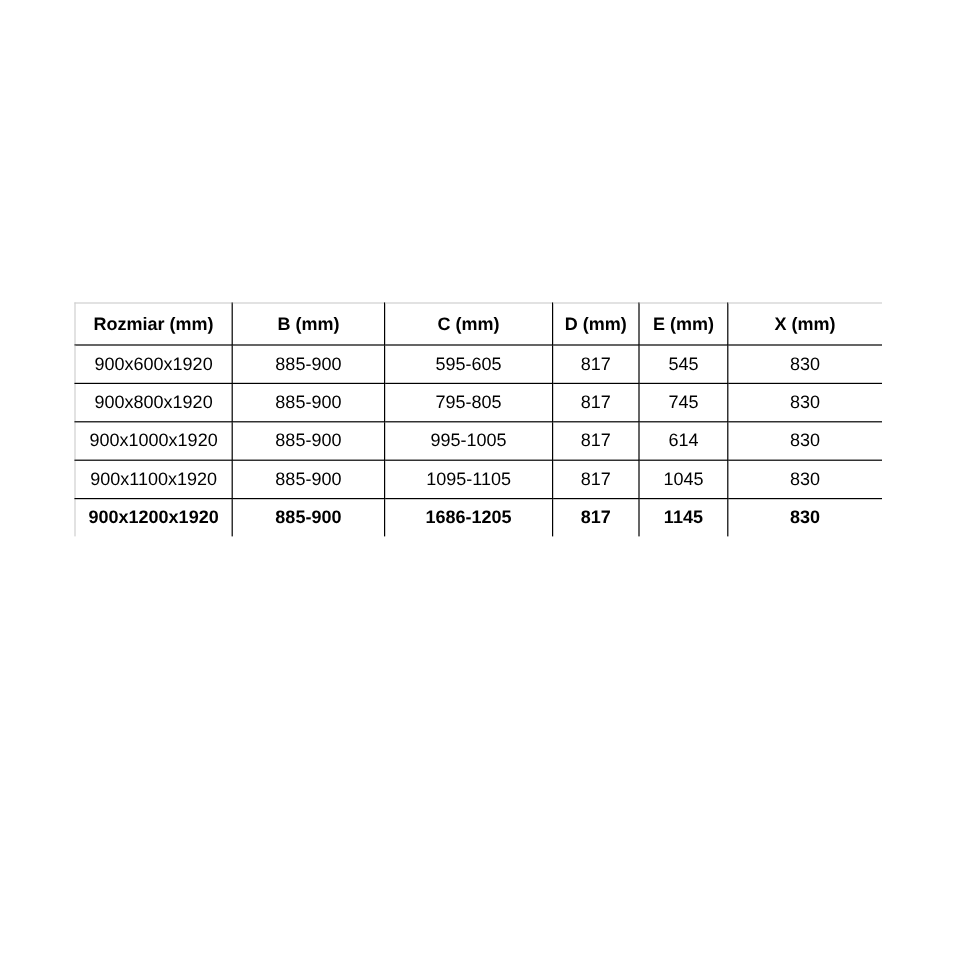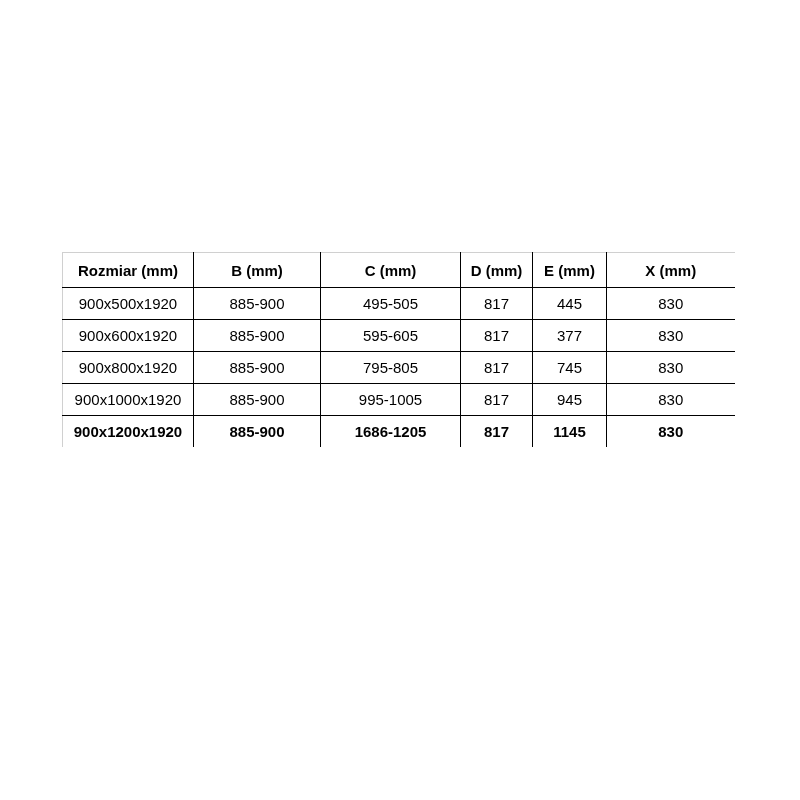--- a/index.html
+++ b/index.html
@@ -73,49 +73,49 @@
           <th>Rozmiar (mm)</th>
           <th>B (mm)</th>
           <th>C (mm)</th>
           <th>D (mm)</th>
           <th>E (mm)</th>
           <th>X (mm)</th>
         </tr>
     </thead>
     <tbody>
         <tr>
-          <td>900x500x1920</td>
-          <td>885-900</td>
-          <td>495-505</td>
-          <td>817</td>
-          <td>445</td>
-          <td>830</td>
-        </tr>
-        <tr>
           <td>900x600x1920</td>
           <td>885-900</td>
           <td>595-605</td>
           <td>817</td>
-          <td>377</td>
+          <td>545</td>
           <td>830</td>
         </tr>
         <tr>
           <td>900x800x1920</td>
           <td>885-900</td>
           <td>795-805</td>
           <td>817</td>
           <td>745</td>
           <td>830</td>
         </tr>
         <tr>
           <td>900x1000x1920</td>
           <td>885-900</td>
           <td>995-1005</td>
           <td>817</td>
-          <td>945</td>
+          <td>614</td>
+          <td>830</td>
+        </tr>
+        <tr>
+          <td>900x1100x1920</td>
+          <td>885-900</td>
+          <td>1095-1105</td>
+          <td>817</td>
+          <td>1045</td>
           <td>830</td>
         </tr>
         <tr>
           <td>900x1200x1920</td>
           <td>885-900</td>
           <td>1686-1205</td>
           <td>817</td>
           <td>1145</td>
           <td>830</td>
         </tr>

